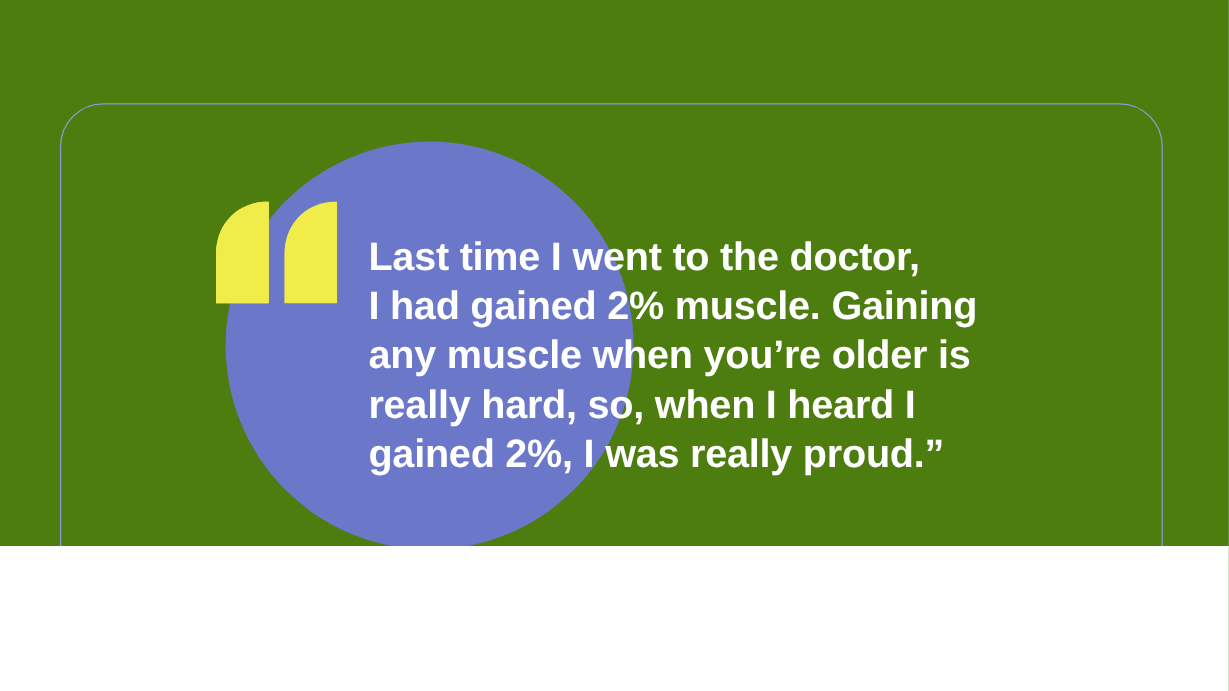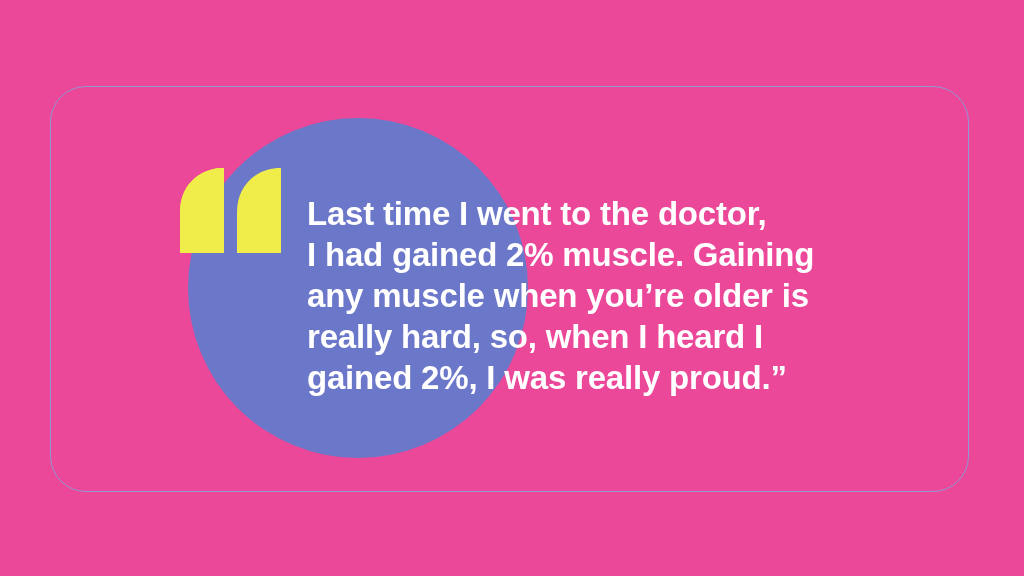--- a/index.html
+++ b/index.html
@@ -10,22 +10,22 @@
   body {
     width: 1024px;
     height: 576px;
     overflow: hidden;
     font-family: "Liberation Sans", sans-serif;
   }
 
   #slide {
     position: relative;
     width: 1024px;
-    height: 576px;
-    background: #ec4899;
+    height: 455px;
+    background: #4d7c0f;
     overflow: hidden;
   }
 
   
   #frame {
     position: absolute;
     left: 50px;
     top: 86px;
     width: 919px;
     height: 406px;

